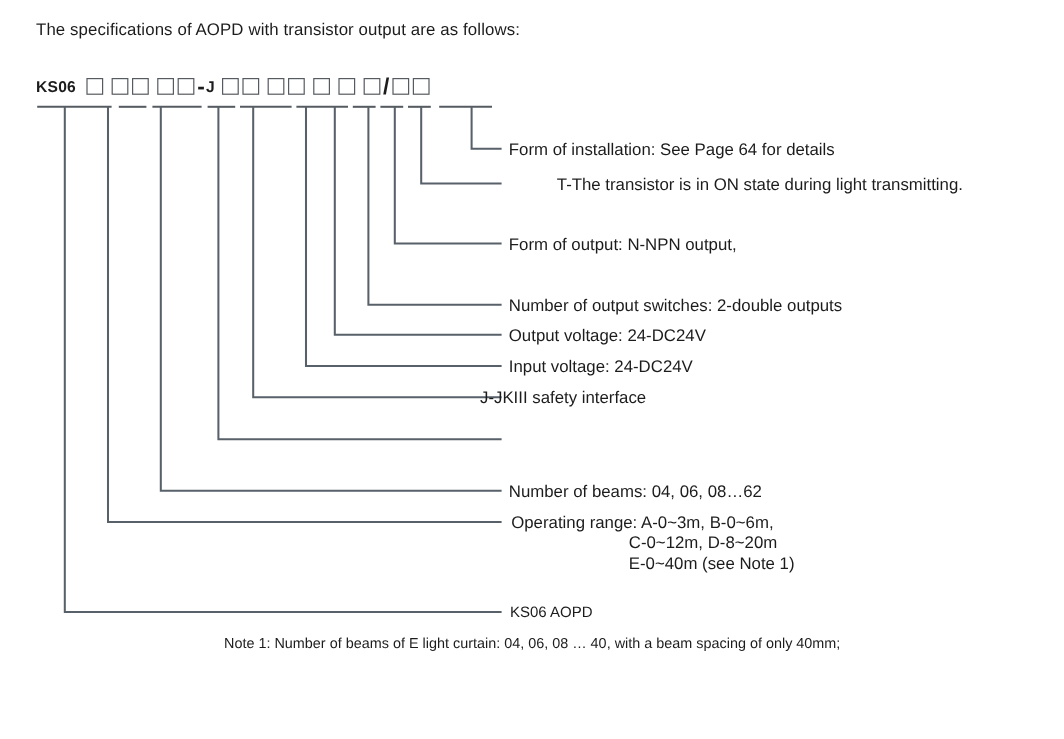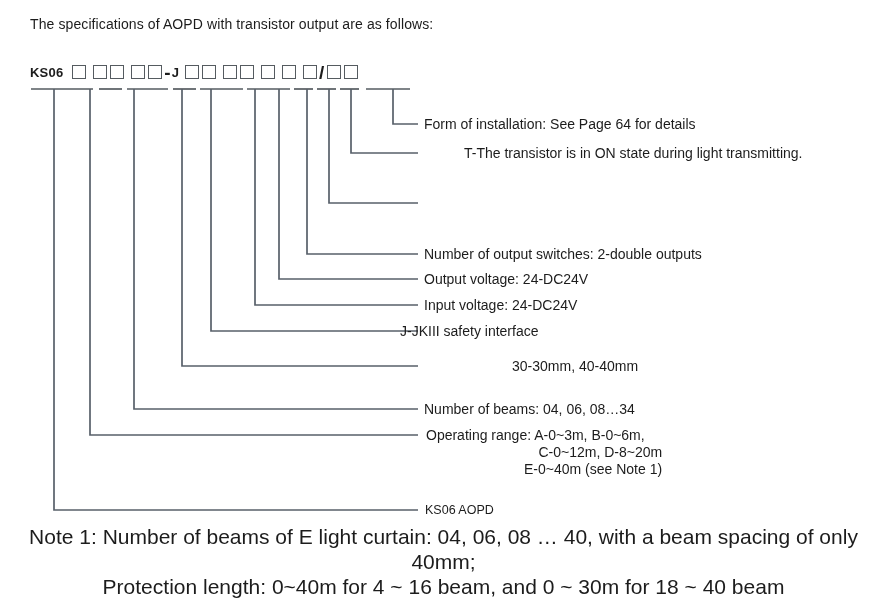--- a/index.html
+++ b/index.html
@@ -86,37 +86,37 @@
     font-size: 14px;
     line-height: 17px;
     white-space: nowrap;
     color: #1c1c1c;
   }
   .lbl .cont {
     display: block;
     padding-left: 88px;
   }
   .lbl .cont.narrow { padding-left: 78px; }
-  .lbl .cont.wide   { padding-left: 98px; text-align: right; }
+  .lbl .cont.wide   { padding-left: 98px; }
 
   .lbl-ks {
     position: absolute;
     font-size: 12.5px;
     white-space: nowrap;
     text-align: right;
   }
 
   
   .note {
     position: absolute;
     left: 0;
     right: 0;
     top: 524px;
     text-align: center;
-    font-size: 21px;
+    font-size: 12px;
     line-height: 25px;
   }
   .note .l2 { display: block; }
 </style>
 </head>
 <body>
 
 <div class="intro">The specifications of AOPD with transistor output are as follows:</div>
 
 <div class="code-row">
@@ -204,52 +204,51 @@
 
 <div class="lbl" style="left:424px; top:116px;">
   <span>Form of installation: See Page 64 for details</span>
 </div>
 
 <div class="lbl" style="left:424px; top:145px;margin-left:40px;">
   <span>T-The transistor is in ON state during light transmitting.</span>
 </div>
 
 <div class="lbl" style="left:424px; top:195px;">
+  <span>Form of output: N-NPN output,</span>
 </div>
 
 <div class="lbl" style="left:424px; top:246px;">
   <span>Number of output switches: 2-double outputs</span>
 </div>
 
 <div class="lbl" style="left:424px; top:271px;">
   <span>Output voltage: 24-DC24V</span>
 </div>
 
 <div class="lbl" style="left:424px; top:297px;">
   <span>Input voltage: 24-DC24V</span>
 </div>
 
 <div class="lbl" style="left:400px; top:323px;">
   <span>J-JKIII safety interface</span>
 </div>
 
 <div class="lbl" style="left:424px; top:358px;">
-  <span class="cont">30-30mm, 40-40mm</span>
 </div>
 
 <div class="lbl" style="left:424px; top:401px;">
-  <span>Number of beams: 04, 06, 08…34</span>
+  <span>Number of beams: 04, 06, 08…62</span>
 </div>
 
 <div class="lbl" style="left:426px; top:427px;">
   <span>Operating range: A-0~3m, B-0~6m,</span>
   <span class="cont wide">C-0~12m, D-8~20m</span>
   <span class="cont wide">E-0~40m (see Note 1)</span>
 </div>
 
 <div class="lbl-ks" style="left:425px; top:503px;">
   <span>KS06 AOPD</span>
 </div>
 
 <div class="note">
   <span>Note 1: Number of beams of E light curtain: 04, 06, 08 … 40, with a beam spacing of only 40mm;</span>
-  <span class="l2">Protection length: 0~40m for 4 ~ 16 beam, and 0 ~ 30m for 18 ~ 40 beam</span>
 </div>
 
 </body></html>

